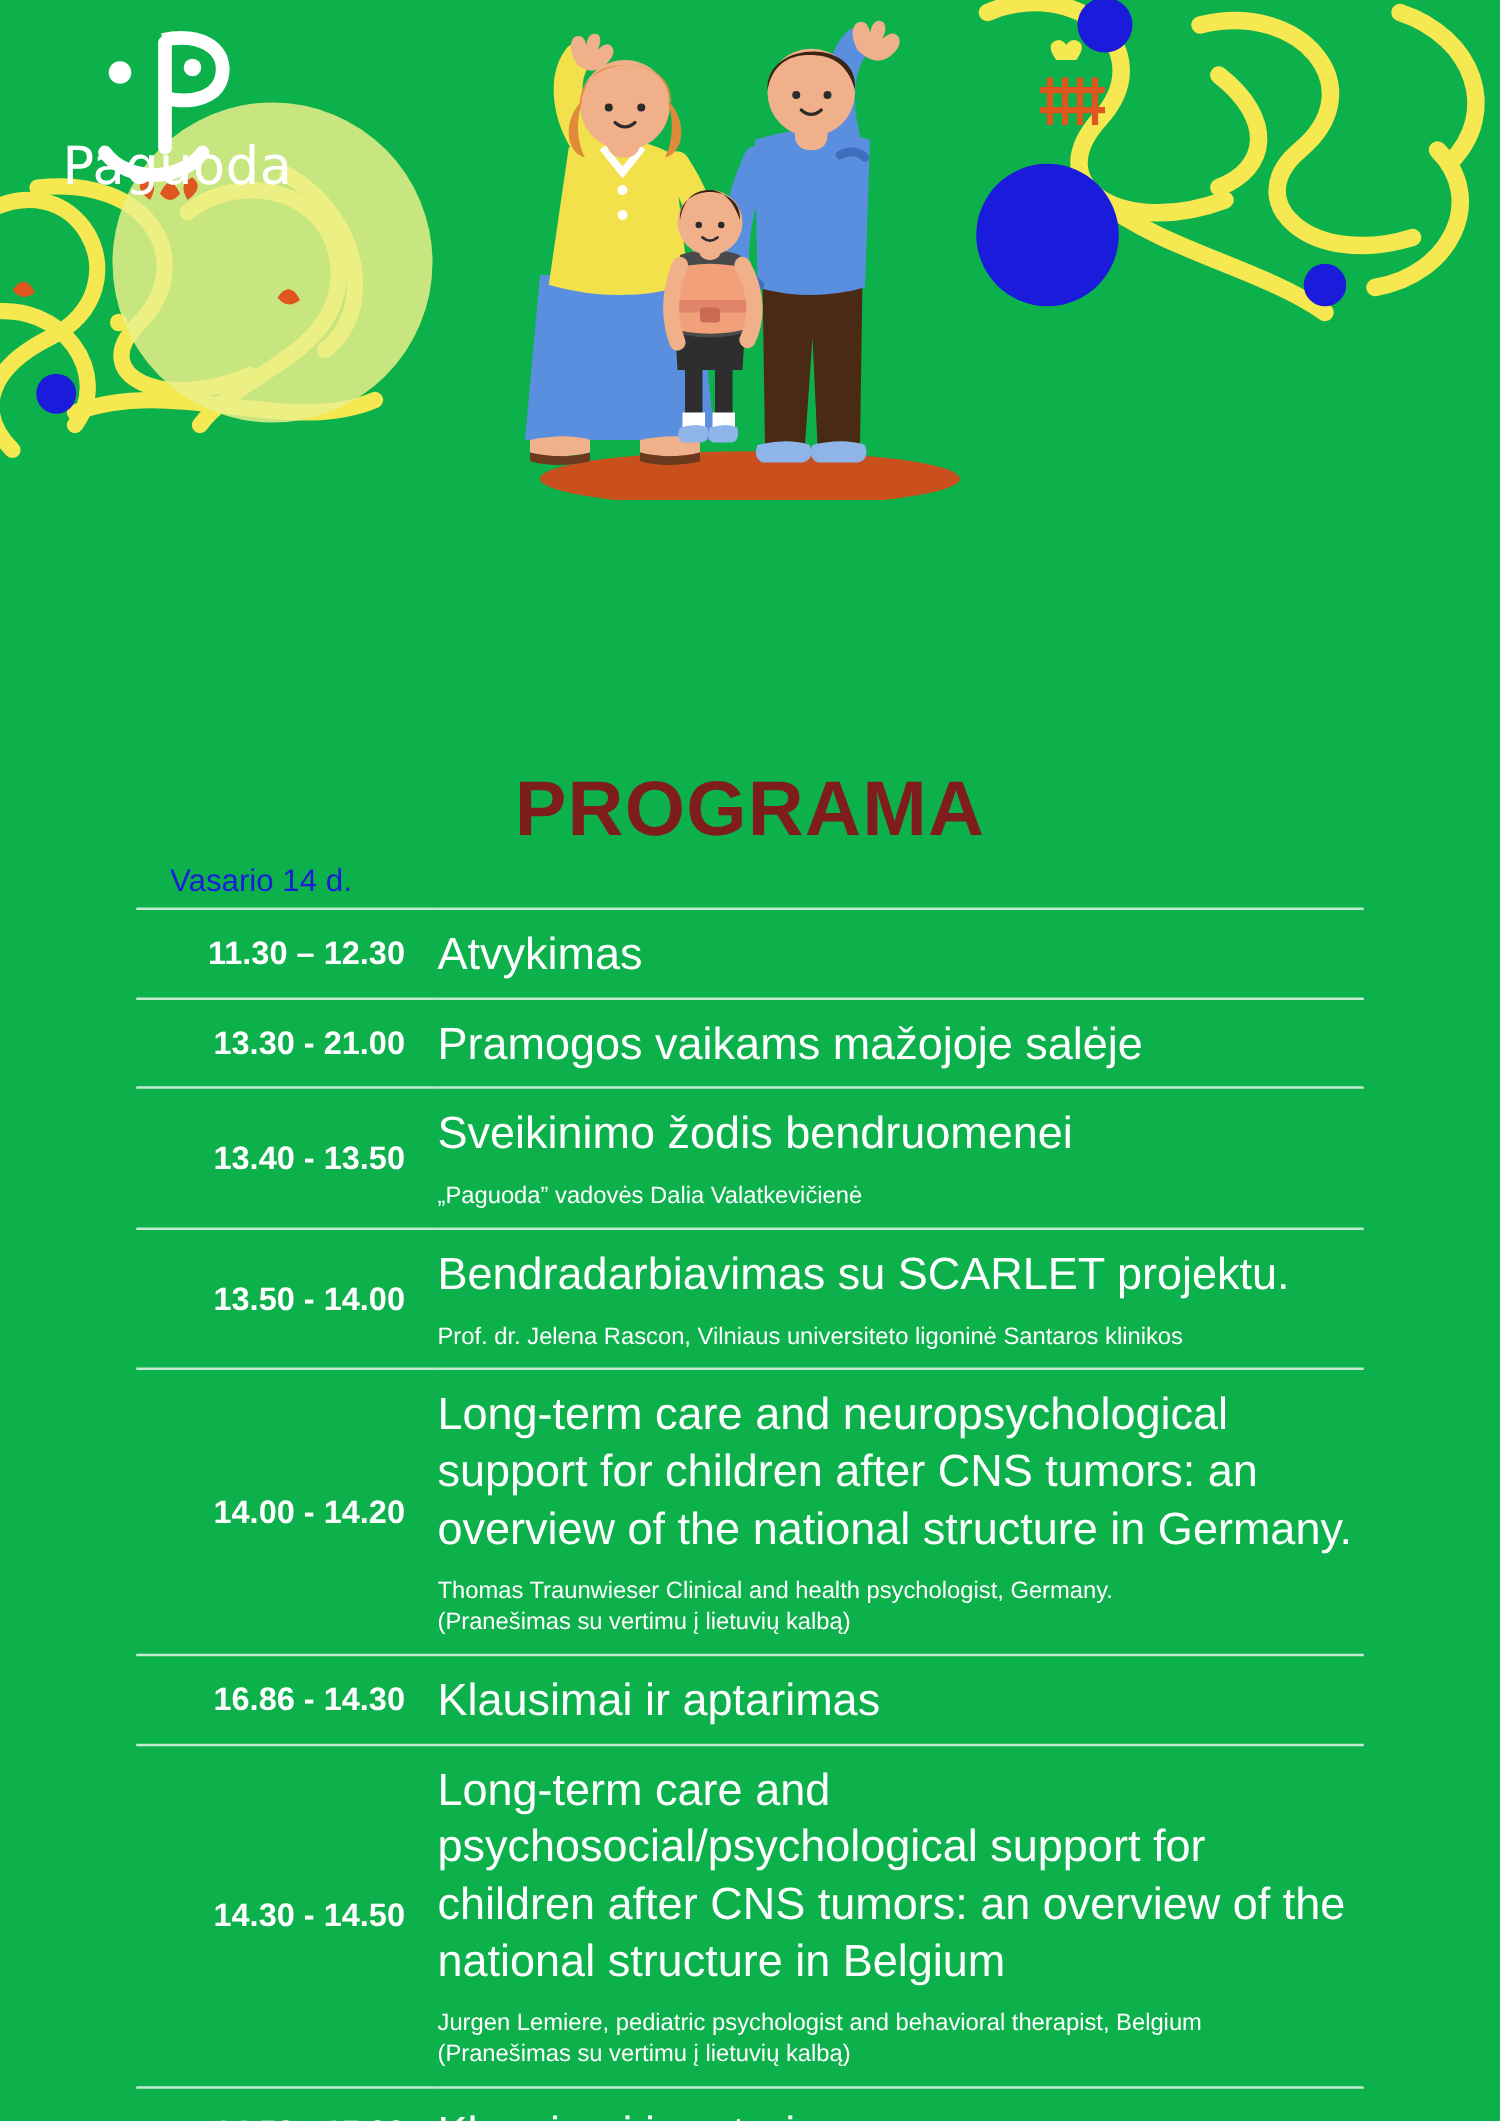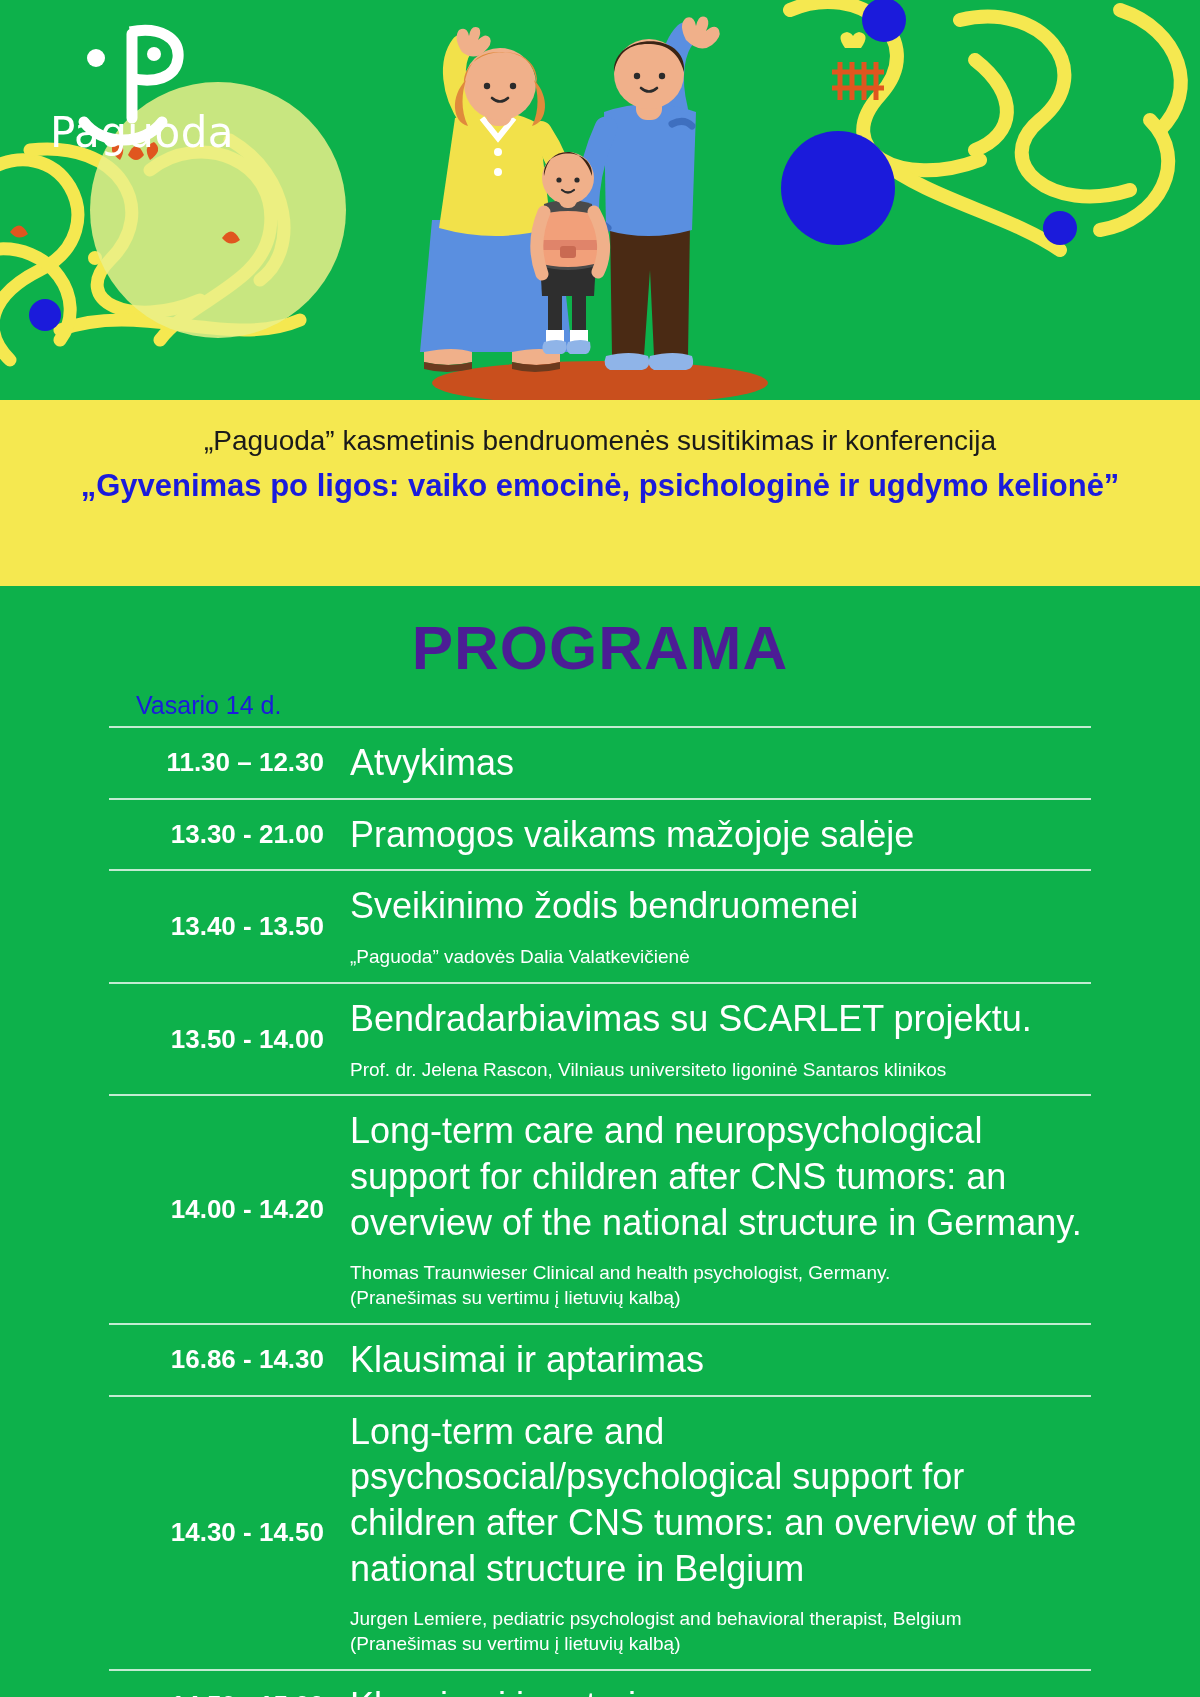--- a/index.html
+++ b/index.html
@@ -43,21 +43,21 @@
     margin:0 0 4px 0;
   }
   .banner-title{
     color:#1b1bdb;font-size:31px;line-height:1.4;font-weight:bold;margin:0;
   }
 
   
   .program{position:absolute;top:586px;left:0;width:1200px;}
   .program h1{
     margin:0;padding:26px 0 6px 0;text-align:center;
-    color:#4c1d95;font-size:62px;font-weight:bold;letter-spacing:1px;
+    color:#7f1d1d;font-size:62px;font-weight:bold;letter-spacing:1px;
   }
   .daylabel{
     color:#1b1bdb;font-size:25px;margin:2px 0 6px 136px;font-weight:400;
   }
 
   table.sched{
     border-collapse:collapse;
     margin:0 auto;
     width:982px;
   }
@@ -217,24 +217,20 @@
       <circle cx="48" cy="36" r="9" fill="#ffffff"></circle>
       <path d="M84,12 L84,96" stroke="#ffffff" stroke-width="11" stroke-linecap="round" fill="none"></path>
       <path d="M82,10 C112,4 132,16 130,36 C128,56 106,62 82,56" stroke="#ffffff" stroke-width="11" fill="none" stroke-linejoin="round"></path>
       <circle cx="106" cy="32" r="7" fill="#ffffff"></circle>
       <path d="M36,100 C54,124 96,124 114,100" stroke="#ffffff" stroke-width="11" fill="none" stroke-linecap="round"></path>
     </svg>
     <div class="logo-word">Paguoda</div>
 
   </div>
 
-  <div class="banner">
-    <p class="banner-sub">„Paguoda” kasmetinis bendruomenės susitikimas ir konferencija</p>
-    <p class="banner-title">„Gyvenimas po ligos: vaiko emocinė, psichologinė ir ugdymo kelionė”</p>
-  </div>
 
   <div class="program">
     <h1>PROGRAMA</h1>
     <div class="daylabel">Vasario 14 d.</div>
     <table class="sched">
       <tbody id="schedule-body">
           <tr>
             <td class="time">11.30 – 12.30</td>
             <td class="desc">
               <div class="d-main">Atvykimas</div>

